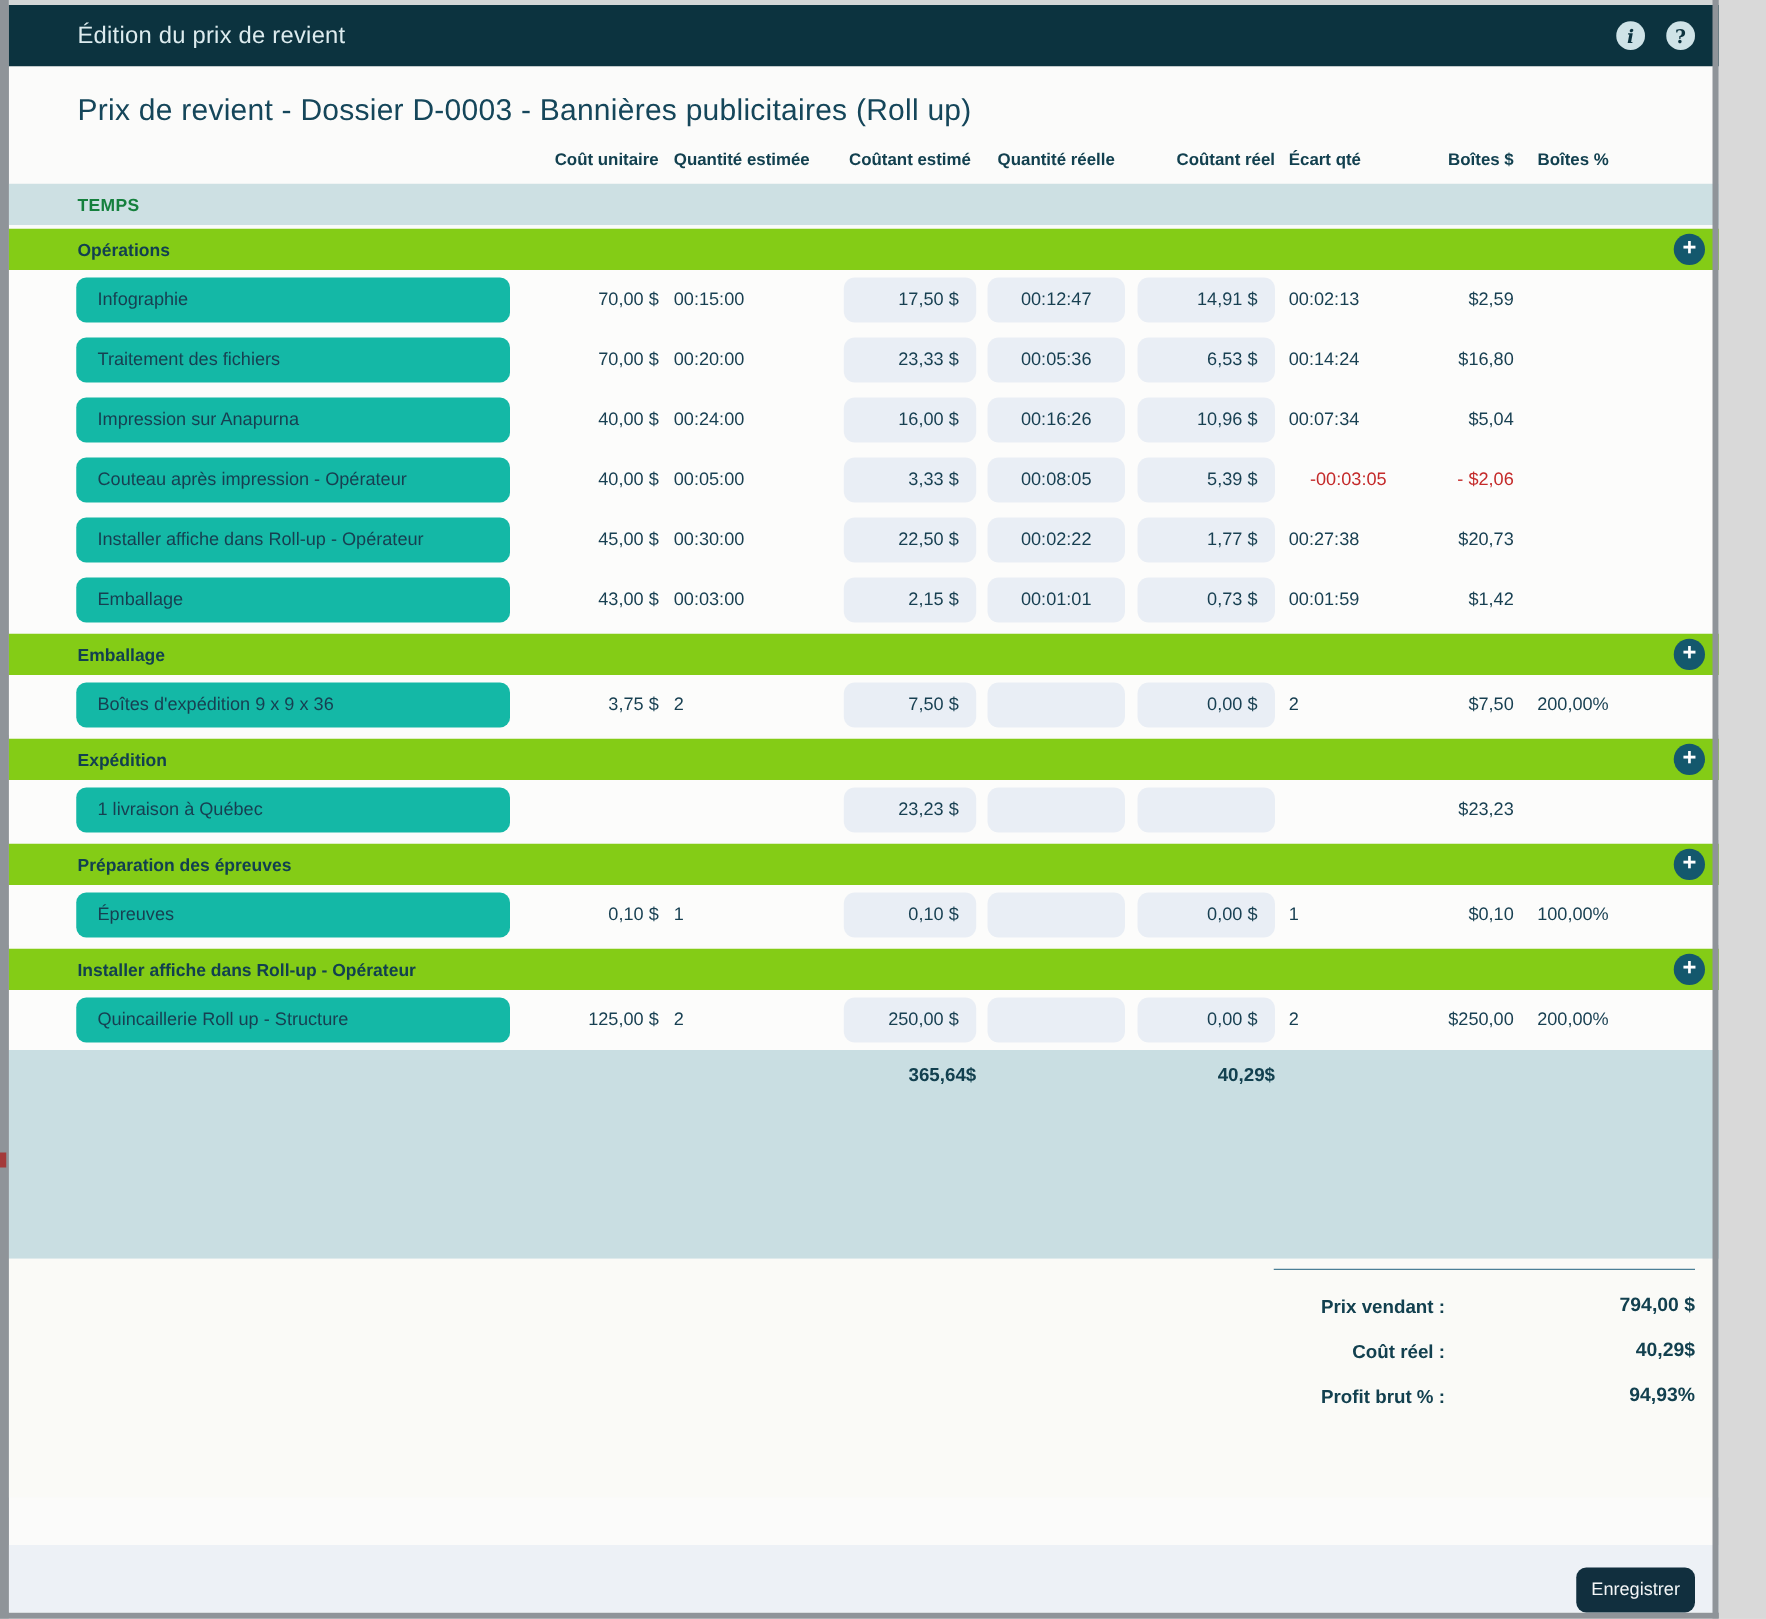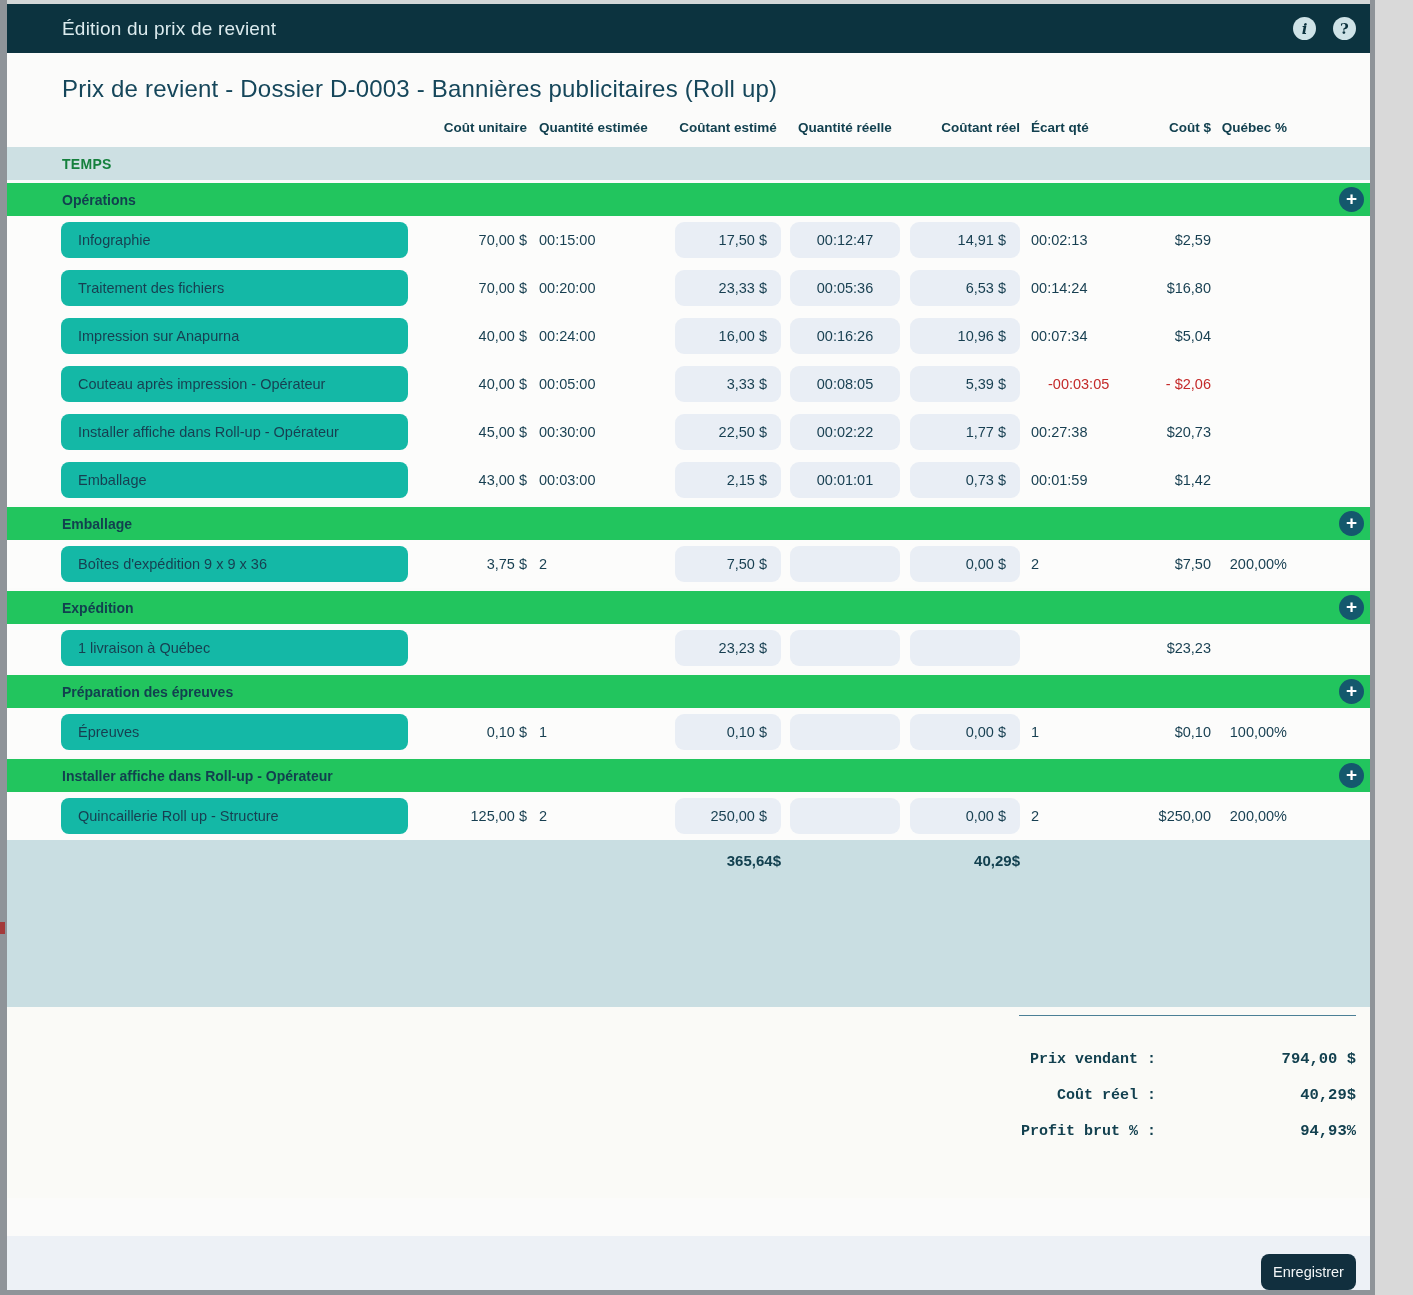--- a/index.html
+++ b/index.html
@@ -29,21 +29,21 @@
   .c-unit{text-align:right;}
   .c-qtyest{padding-left:12px;}
   .c-eqty{padding-left:11px;}
   .c-ed,.c-ep{text-align:right;}
   .hdr-box1{text-align:center;padding-left:8px;}
   .hdr-box2{text-align:center;padding-left:9px;}
   .hdr-box3{text-align:right;}
   
   .band-major{height:33px;background:#cde0e3;display:flex;align-items:center;margin-top:3px;}
   .band-major span{color:#15803d;font-weight:bold;font-size:14px;margin-left:55px;letter-spacing:.3px;}
-  .band-sub{height:33px;background:#22c55e;display:flex;align-items:center;margin-top:3px;}
+  .band-sub{height:33px;background:#84cc16;display:flex;align-items:center;margin-top:3px;}
   .band-sub span{color:#12404f;font-weight:bold;font-size:14px;margin-left:55px;}
   .band-sub .spacer{flex:1;}
   .plus-btn{width:25px;height:25px;border-radius:50%;background:#14586d;color:#fff;border:none;
     display:flex;align-items:center;justify-content:center;font-size:19px;font-weight:bold;line-height:1;
     margin-right:44px;cursor:pointer;padding-bottom:2px;}
   
   .data-row{height:48px;background:#fcfcfb;color:#173f51;font-size:14.5px;}
   .pill{height:36px;background:#14b8a6;border-radius:8px;display:flex;align-items:center;padding-left:17px;cursor:text;}
   .ibox{height:36px;background:#e9eef5;border-radius:9px;display:flex;align-items:center;cursor:text;}
   .ibox.right{justify-content:flex-end;padding-right:14px;}
@@ -51,21 +51,21 @@
   .b1{width:106px;margin-left:8px;}
   .b2{width:110px;margin-left:9px;}
   .b3{width:110px;margin-left:10px;padding-left:12px;}
   .neg{color:#c42a2a !important;padding-left:28px;}
   
   .totals-band{background:#c9dee2;height:167px;margin-top:0;}
   .totals-row{padding-top:12px;color:#12404f;font-weight:bold;font-size:15px;}
   
   .summary{background:#fafaf7;height:191px;position:relative;}
   .sum-line{position:absolute;top:8px;right:52px;width:337px;height:1px;background:#4b7f96;}
-  .sum-rows{position:absolute;top:34px;right:52px;width:600px;font-family:Liberation Mono, monospace;}
+  .sum-rows{position:absolute;top:20px;right:52px;width:600px;}
   .sum-row{display:flex;justify-content:flex-end;align-items:center;height:36px;}
   .sum-label{color:#12404f;font-weight:bold;font-size:15px;text-align:right;width:380px;padding-right:0;}
   .sum-value{color:#12404f;font-weight:bold;font-size:15.5px;text-align:right;width:200px;}
   
   .footerbar{background:#edf1f6;height:54px;margin-top:auto;display:flex;align-items:flex-end;justify-content:flex-end;}
   .save-btn{background:#112f3e;color:#f3f6f7;border:none;border-radius:8px;height:36px;width:95px;
     font-size:14.5px;margin-right:52px;cursor:pointer;font-family:inherit;}
 </style>
 </head>
 <body>
@@ -85,22 +85,22 @@
 
     <div class="grid hdr-row">
       <div></div>
         <div></div>
       <div class="c-unit">Coût unitaire</div>
       <div class="c-qtyest">Quantité estimée</div>
       <div class="hdr-box1">Coûtant estimé</div>
       <div class="hdr-box2">Quantité réelle</div>
       <div class="hdr-box3">Coûtant réel</div>
       <div class="c-eqty">Écart qté</div>
-      <div class="c-ed">Coût $</div>
-      <div class="c-ep">Québec %</div>
+      <div class="c-ed">Boîtes $</div>
+      <div class="c-ep">Boîtes %</div>
       <div></div>
     </div>
 
     <div id="table-body">
         <div class="band-major">
     <span>TEMPS</span>
   </div>
         <div class="band-sub">
     <span>Opérations</span>
     <span class="spacer"></span>

